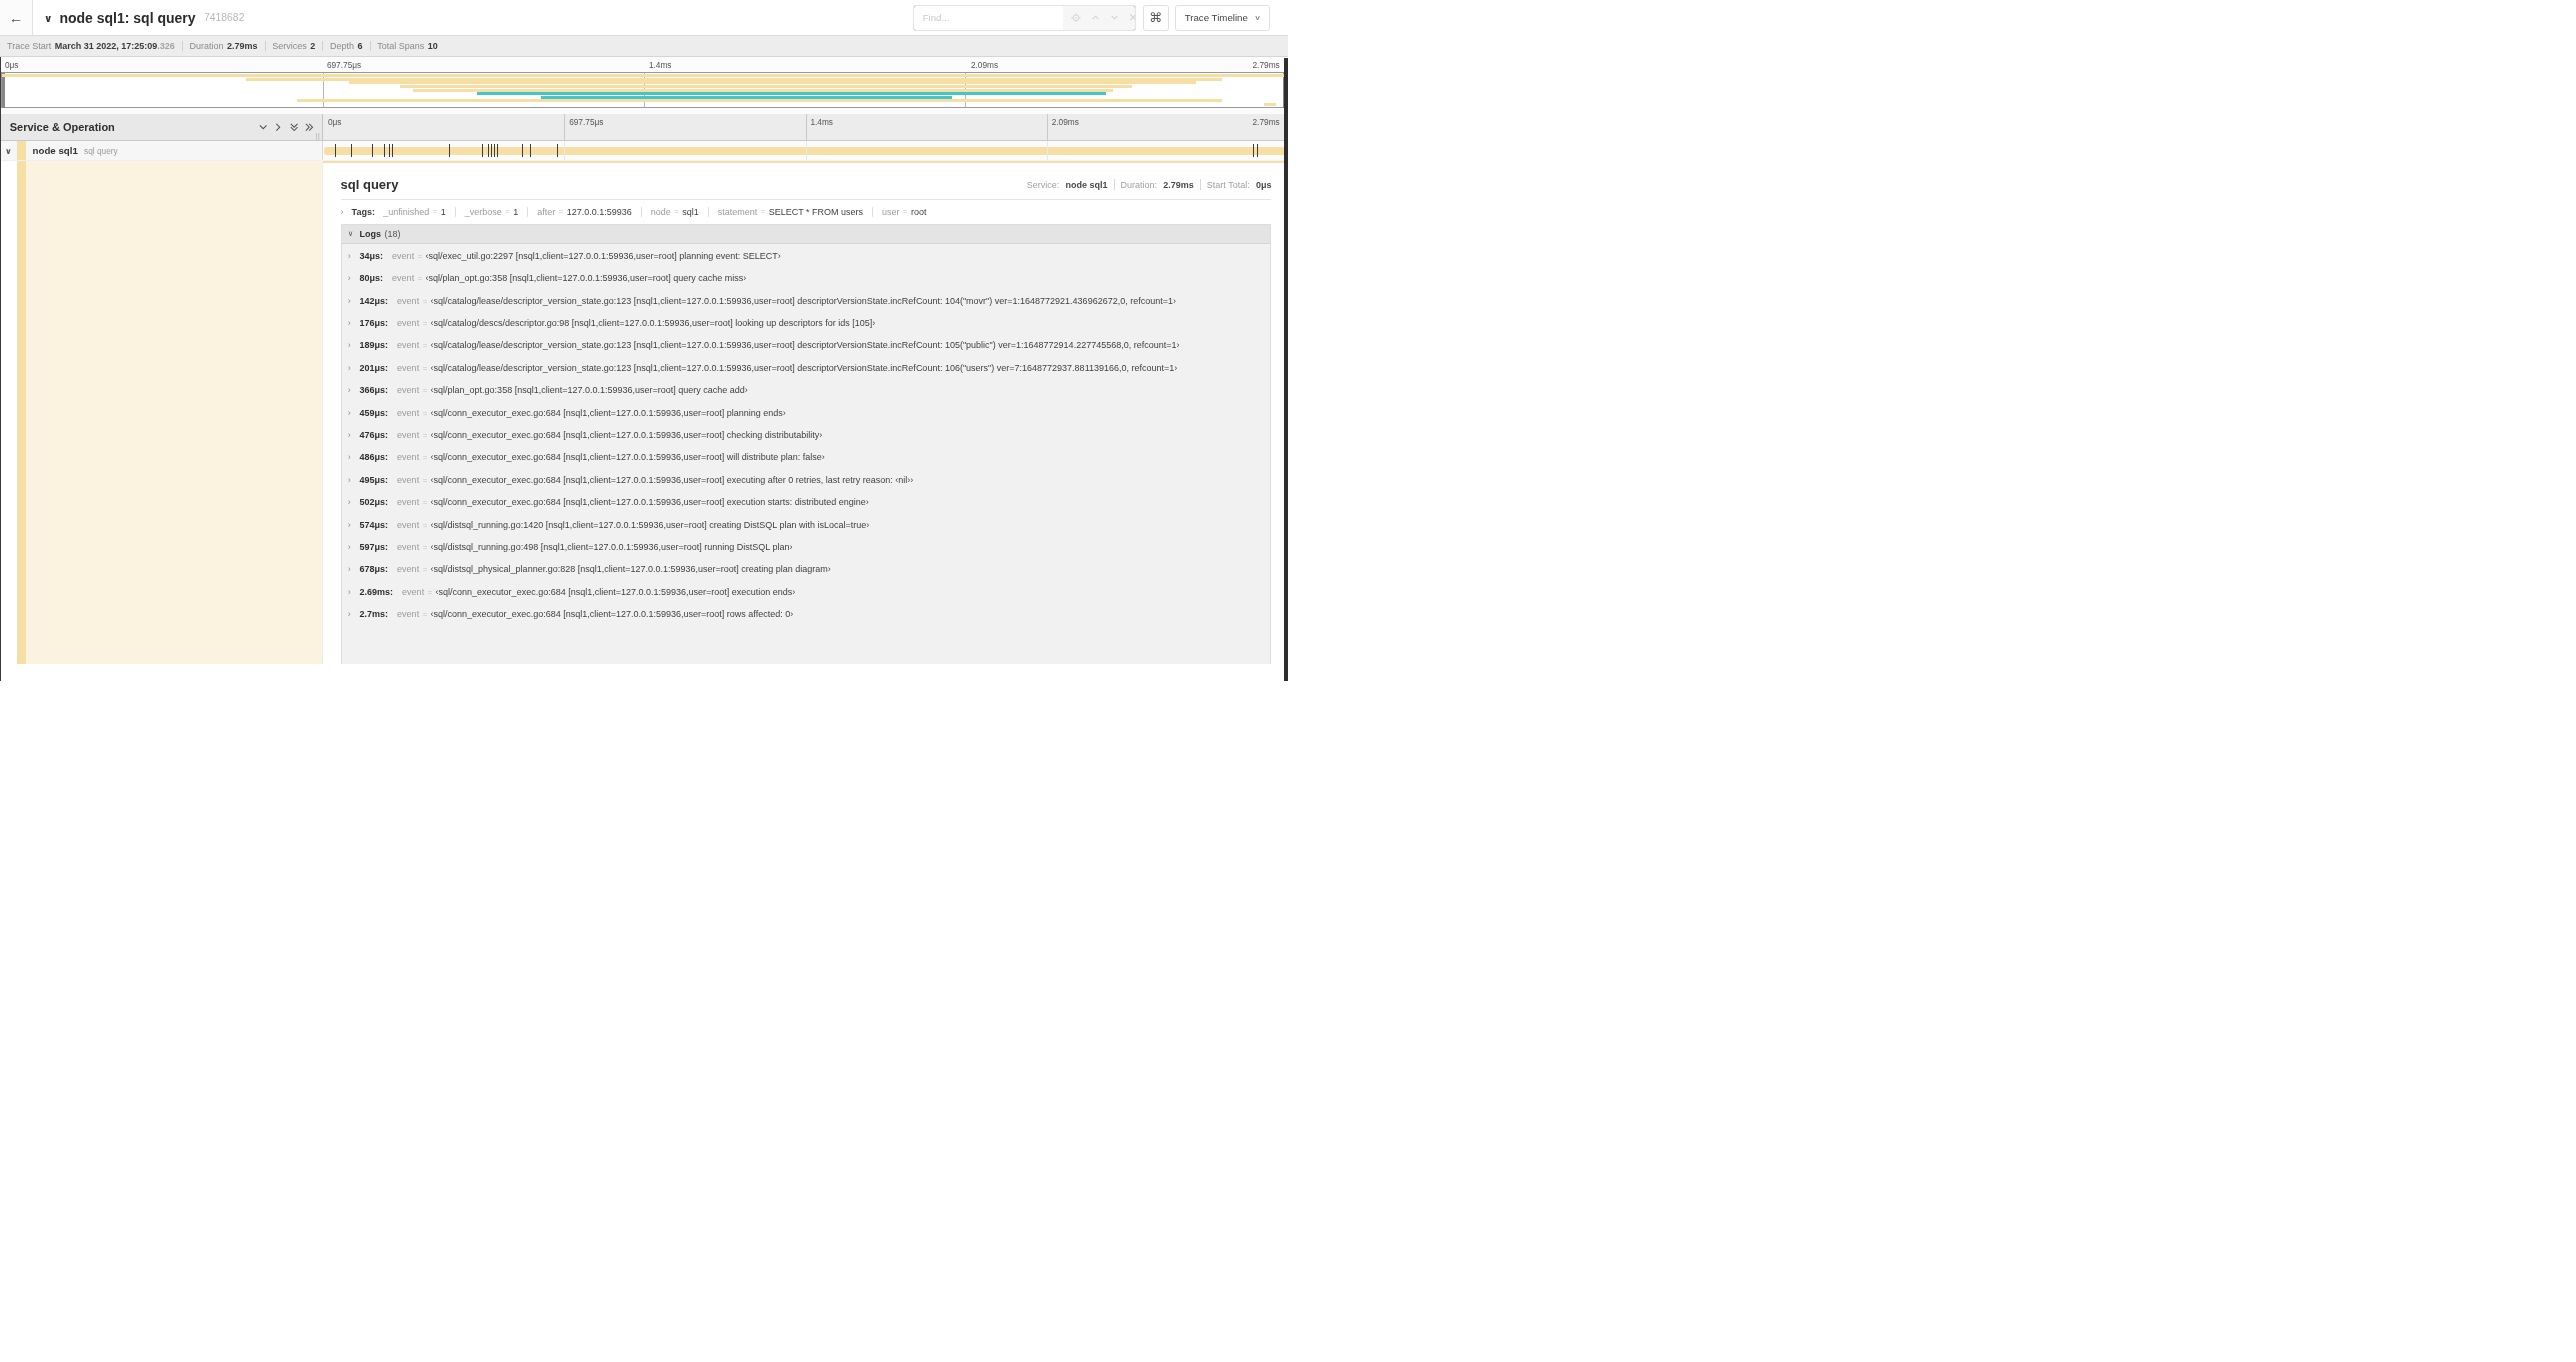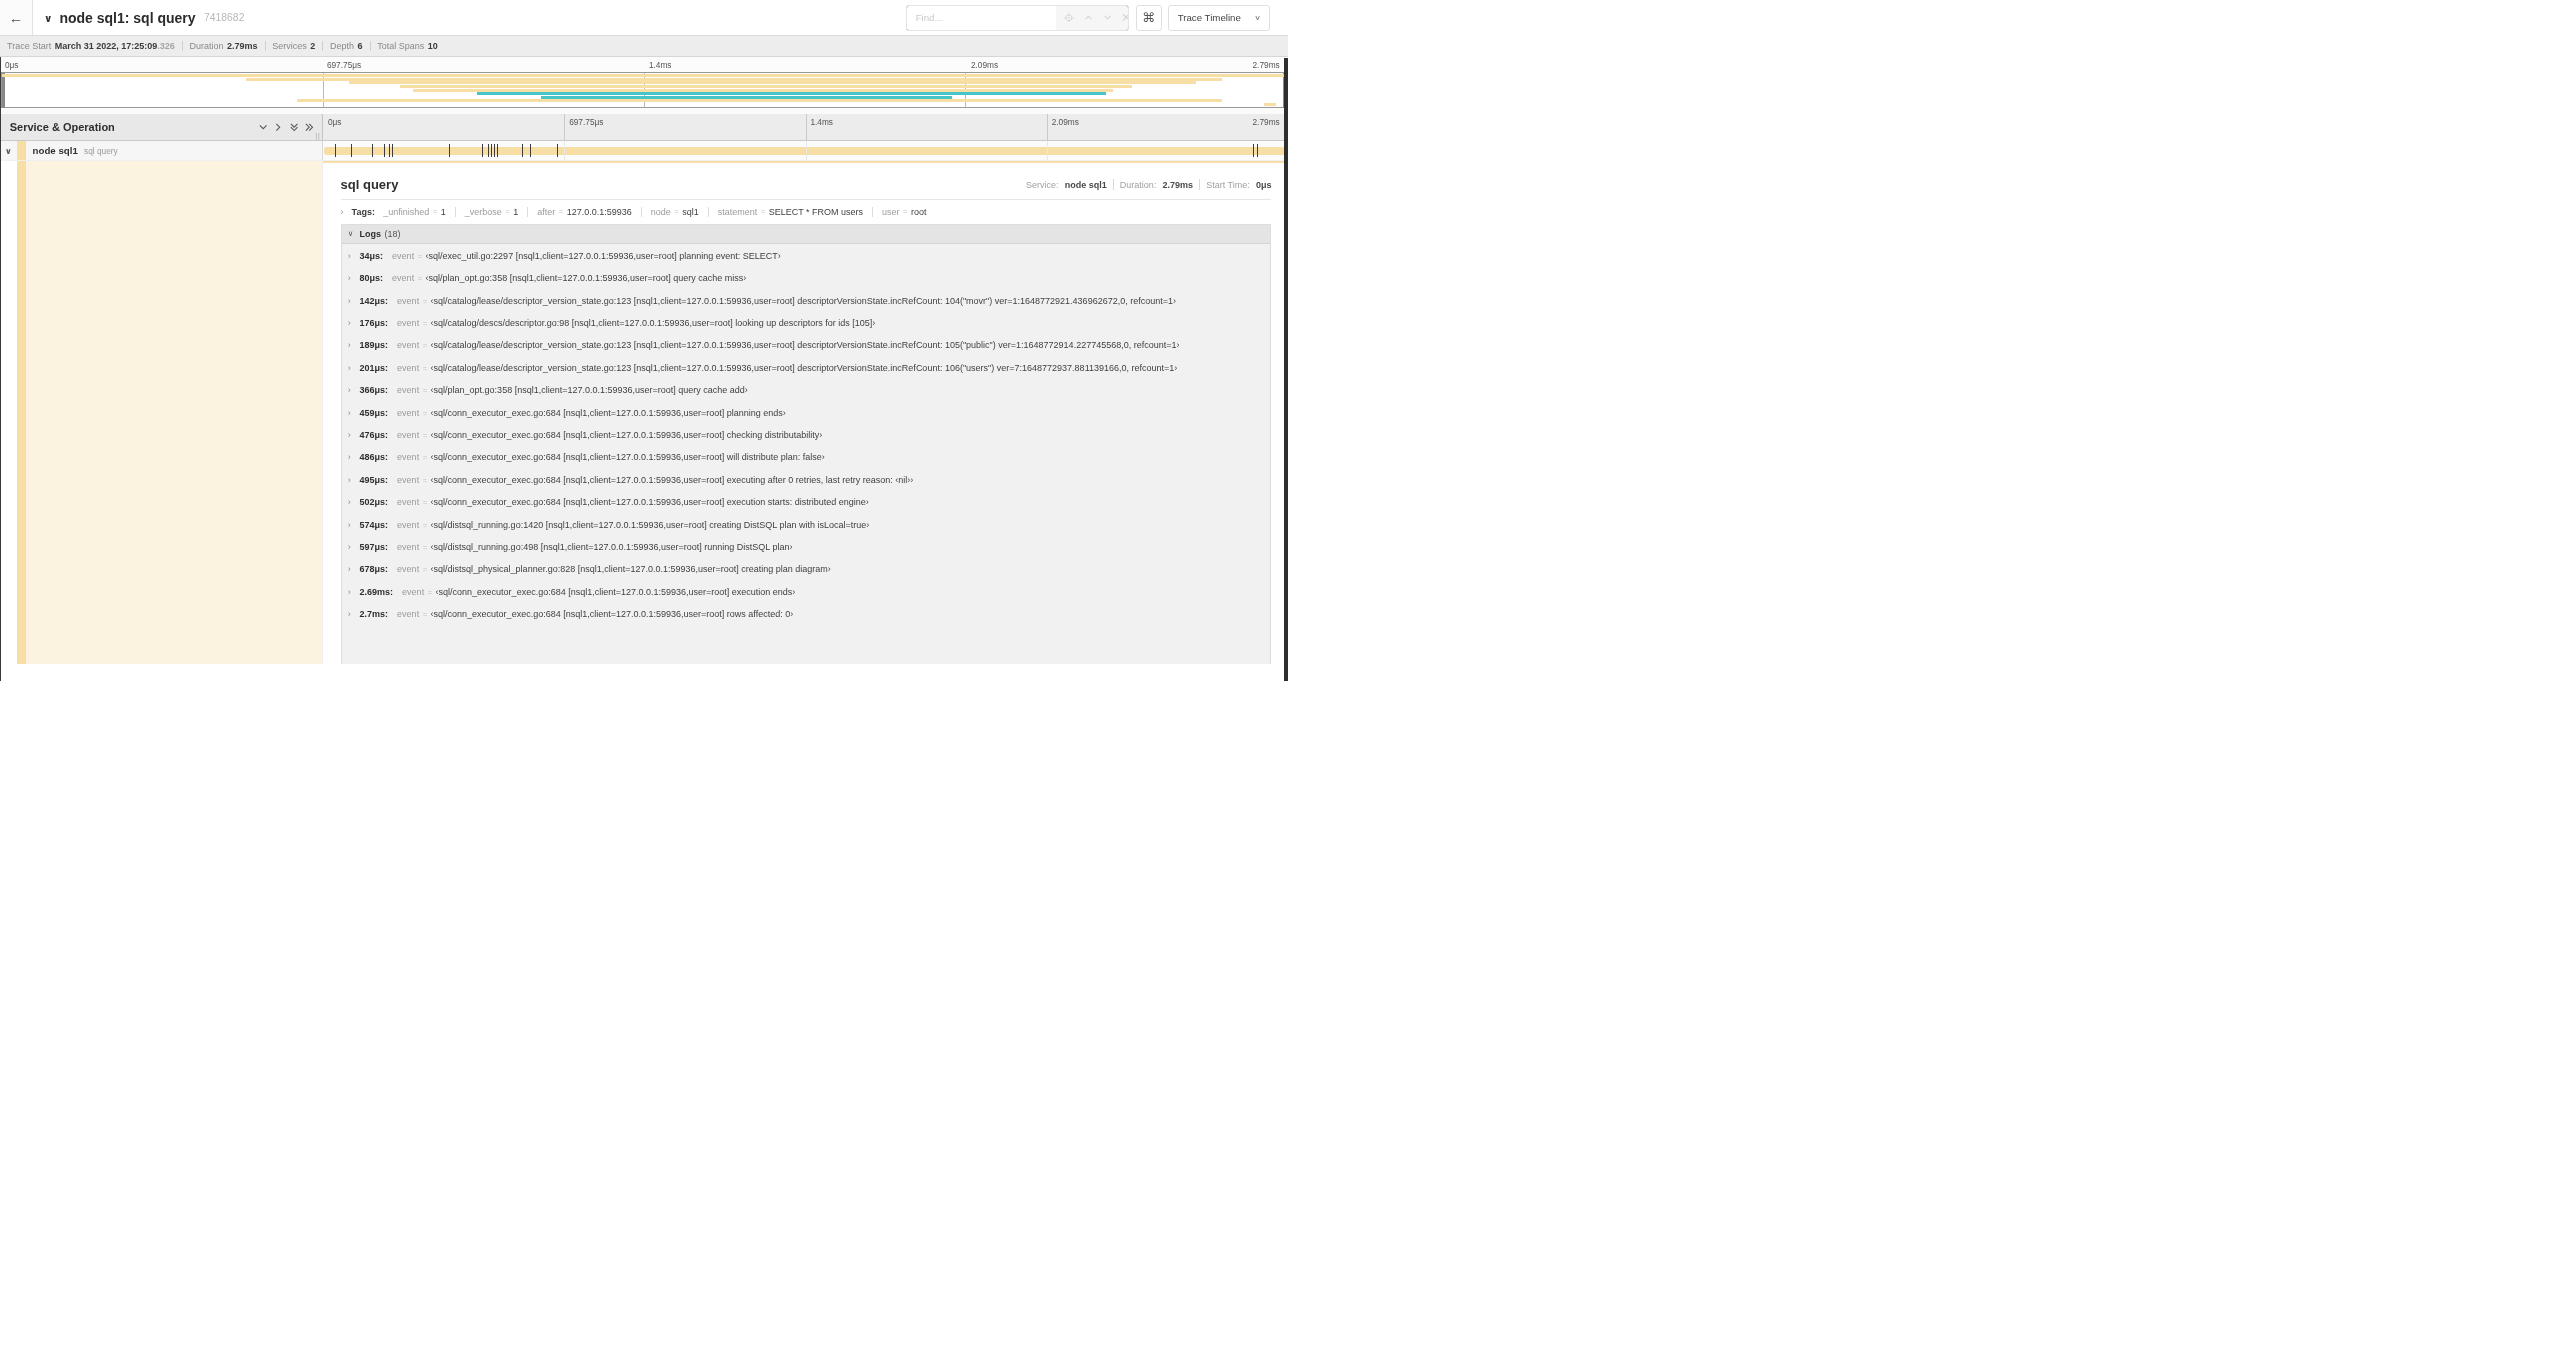--- a/index.html
+++ b/index.html
@@ -19,21 +19,21 @@
   .trace-title{font-size:14px; font-weight:600; color:#2b2b2b; white-space:nowrap;}
   .trace-id{font-size:10.4px; color:#b9b9b9; font-weight:400; margin-left:1.4px;}
   .topbar-right{display:flex; align-items:center; gap:6.2px; padding-right:18px;}
   .find-box{display:flex; width:223px; height:26px; border:0.7px solid #e4e4e4; border-radius:2.8px; overflow:hidden; background:#4d7c0f;}
   .find-box input{flex:1; border:none; outline:none; padding:0 8.3px; font-size:9.7px; color:#555; font-family:inherit; background:#fff;}
   .find-box input::placeholder{color:#c9c9c9;}
   .find-suffix{display:flex; align-items:center; gap:9.7px; padding:0 8.3px; background:#f6f6f6; color:#d2d2d2; font-size:9px;}
   .find-suffix .sfx{width:9.7px; text-align:center; cursor:default;}
   .btn{height:26px; border:0.7px solid #e0e0e0; border-radius:2.8px; background:#fff; display:flex; align-items:center; justify-content:center; cursor:pointer; color:#444; font-family:inherit;}
   .kbd-btn{width:26px; font-size:13px; color:#555;}
-  .view-btn{padding:0 9px; font-size:9.7px; gap:14px;}
+  .view-btn{padding:0 9px; font-size:9.7px; gap:7px;}
   .view-btn .vchev{font-size:7px; color:#777; transform:scaleX(1.3);}
 
   
   .summarybar{height:22px; background:#ededed; border-top:0.7px solid #dcdcdc; border-bottom:0.7px solid #d6d6d6; display:flex; align-items:center; padding-left:7px; font-size:9px; color:#8a8a8a;}
   .summarybar b{color:#3c3c3c; font-weight:700; margin-left:3.5px;}
   .summarybar b.dim{color:#a5a5a5; margin-left:0;}
   .sum-sep{width:0.7px; height:9.7px; background:#cfcfcf; margin:0 7px;}
 
   
   .ruler{position:relative; height:15.2px; background:#fcfcfc; font-size:8.3px; color:#555;}
@@ -288,21 +288,21 @@
   <div class="detail-panel">
     <div class="dp-head">
       <span class="dp-title">sql query</span>
       <span class="dp-meta">
         <span>Service:</span>
         <b>node sql1</b>
         <span class="meta-sep"></span>
         <span>Duration:</span>
         <b>2.79ms</b>
         <span class="meta-sep"></span>
-        <span>Start Time:</span>
+        <span>Start Total:</span>
         <b>0μs</b>
       </span>
     </div>
     <hr class="dp-hr">
     <div class="tags-row">
       <span class="row-chev">›</span>
       <span class="tags-label">Tags:</span>
       <span id="tags-list" style="display:flex;align-items:center;">
           <div class="tag-item">
             <span class="tag-key">_unfinished</span>

